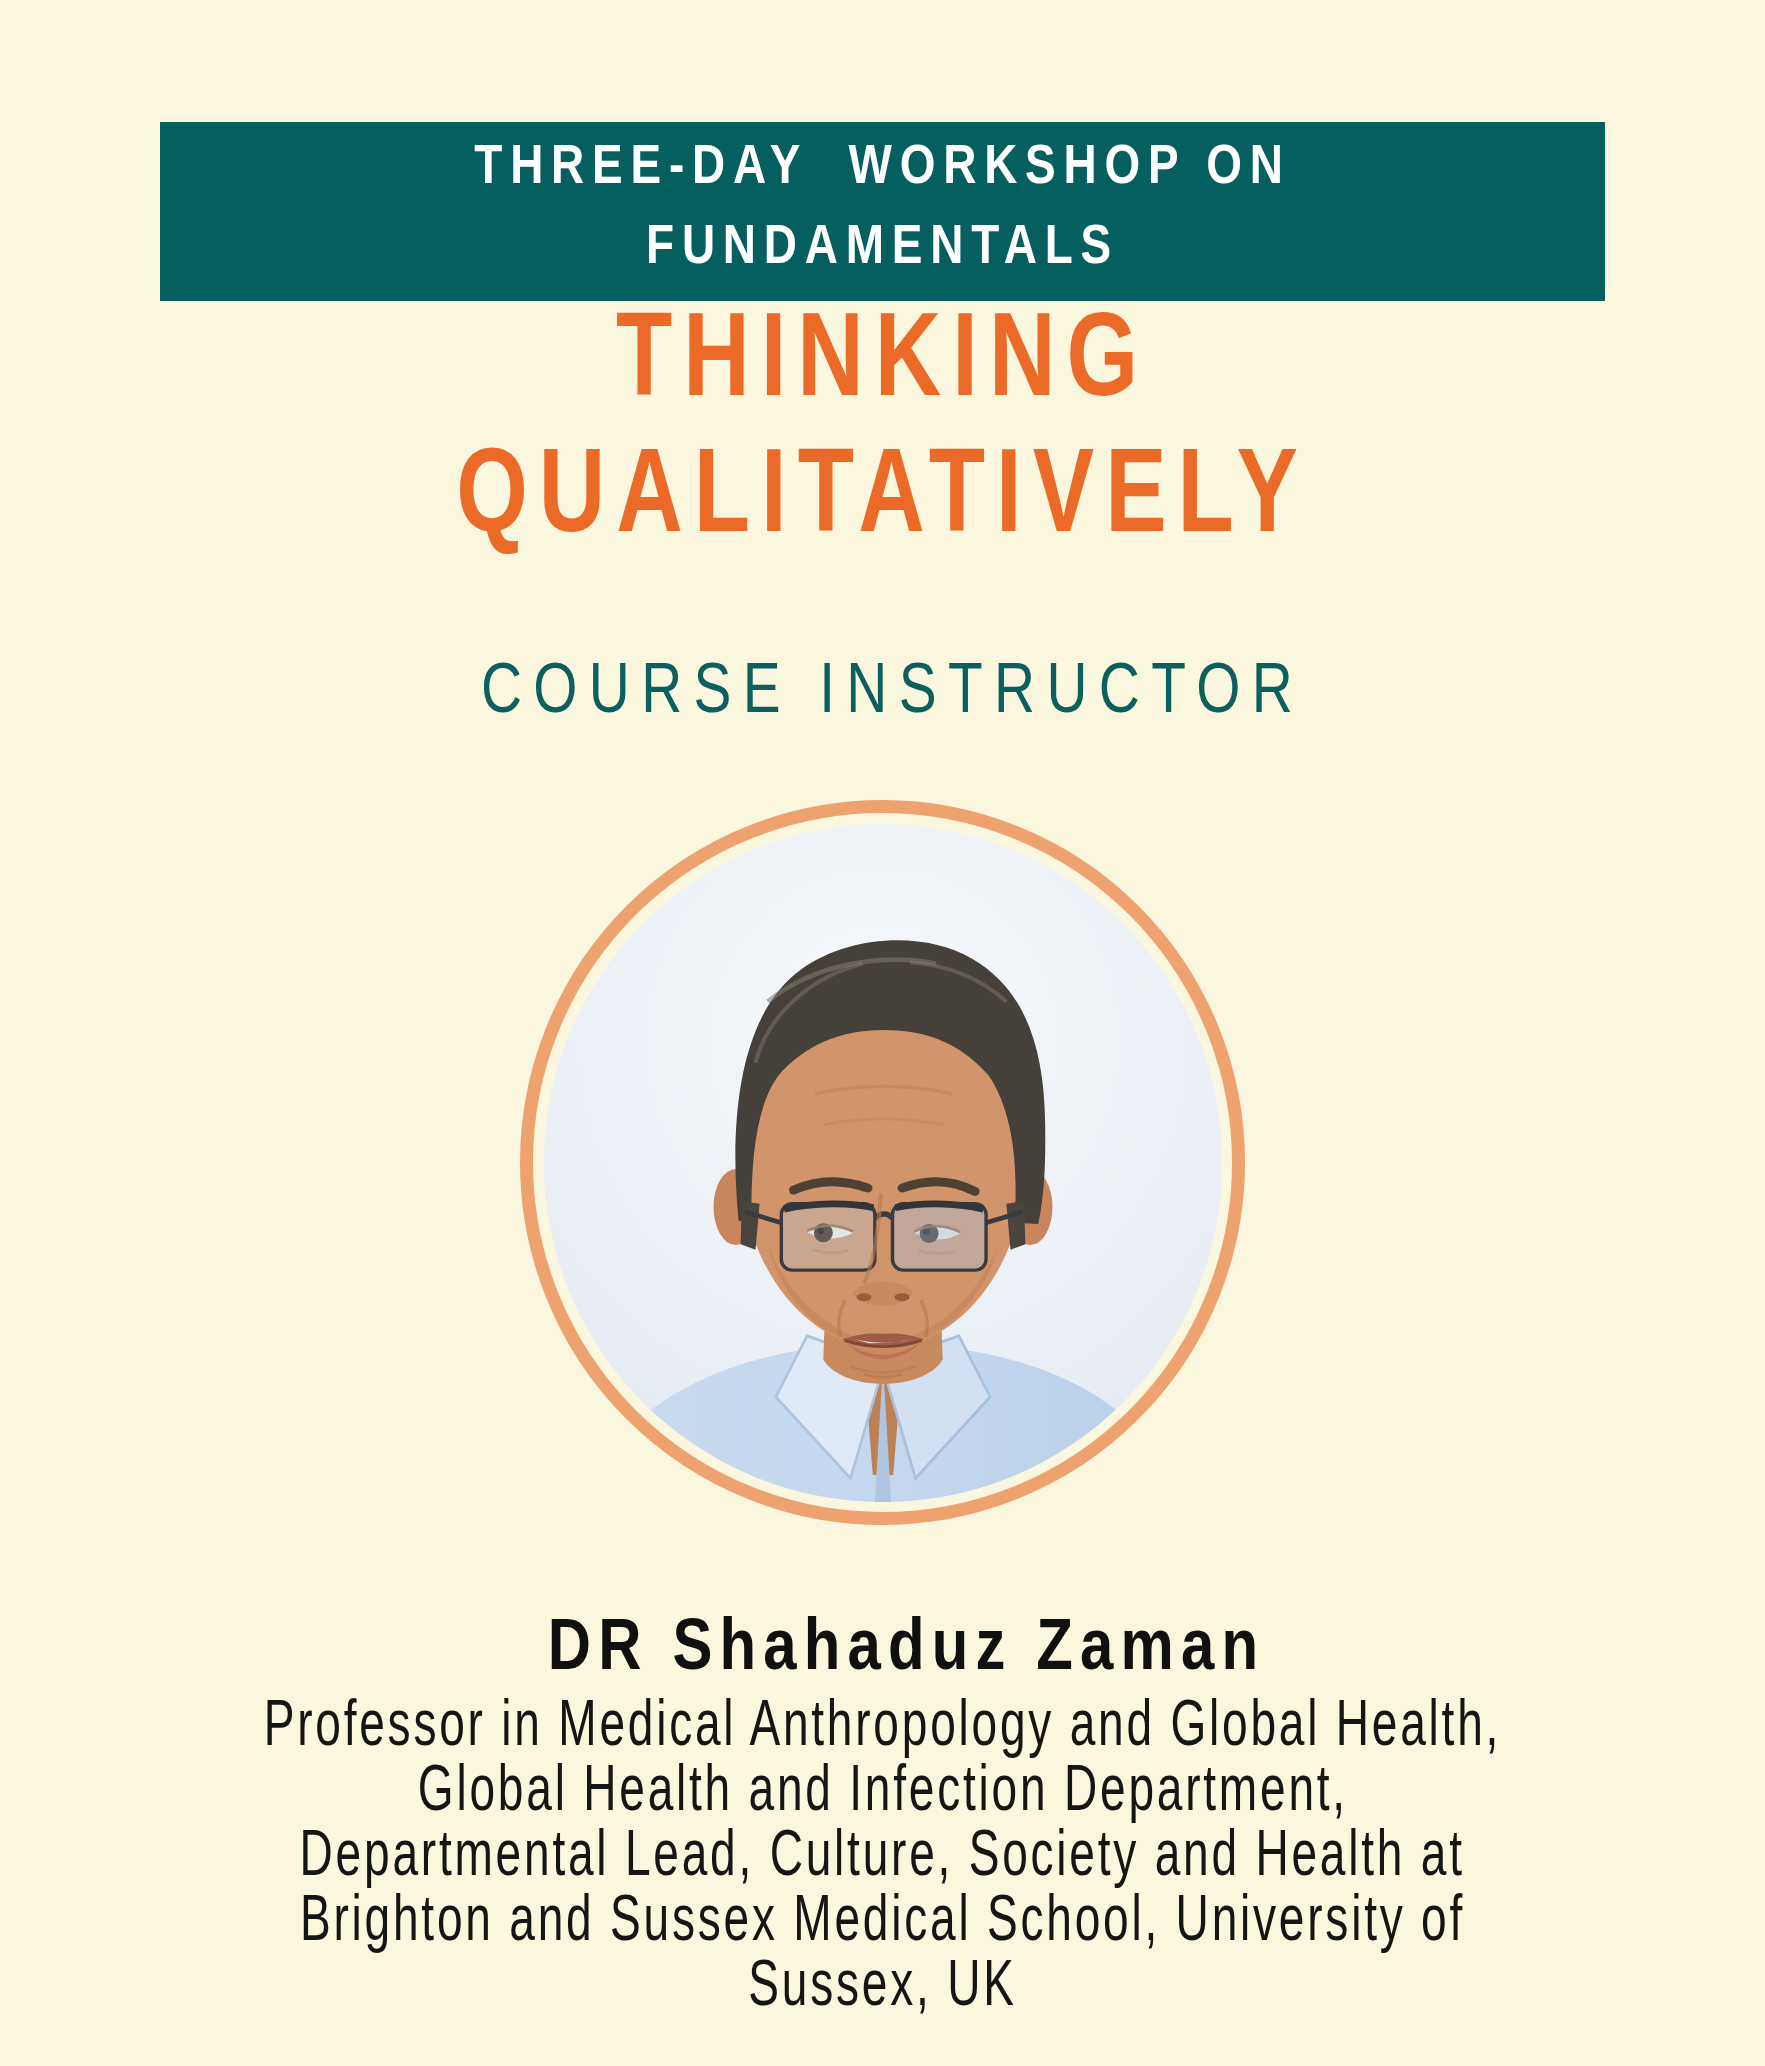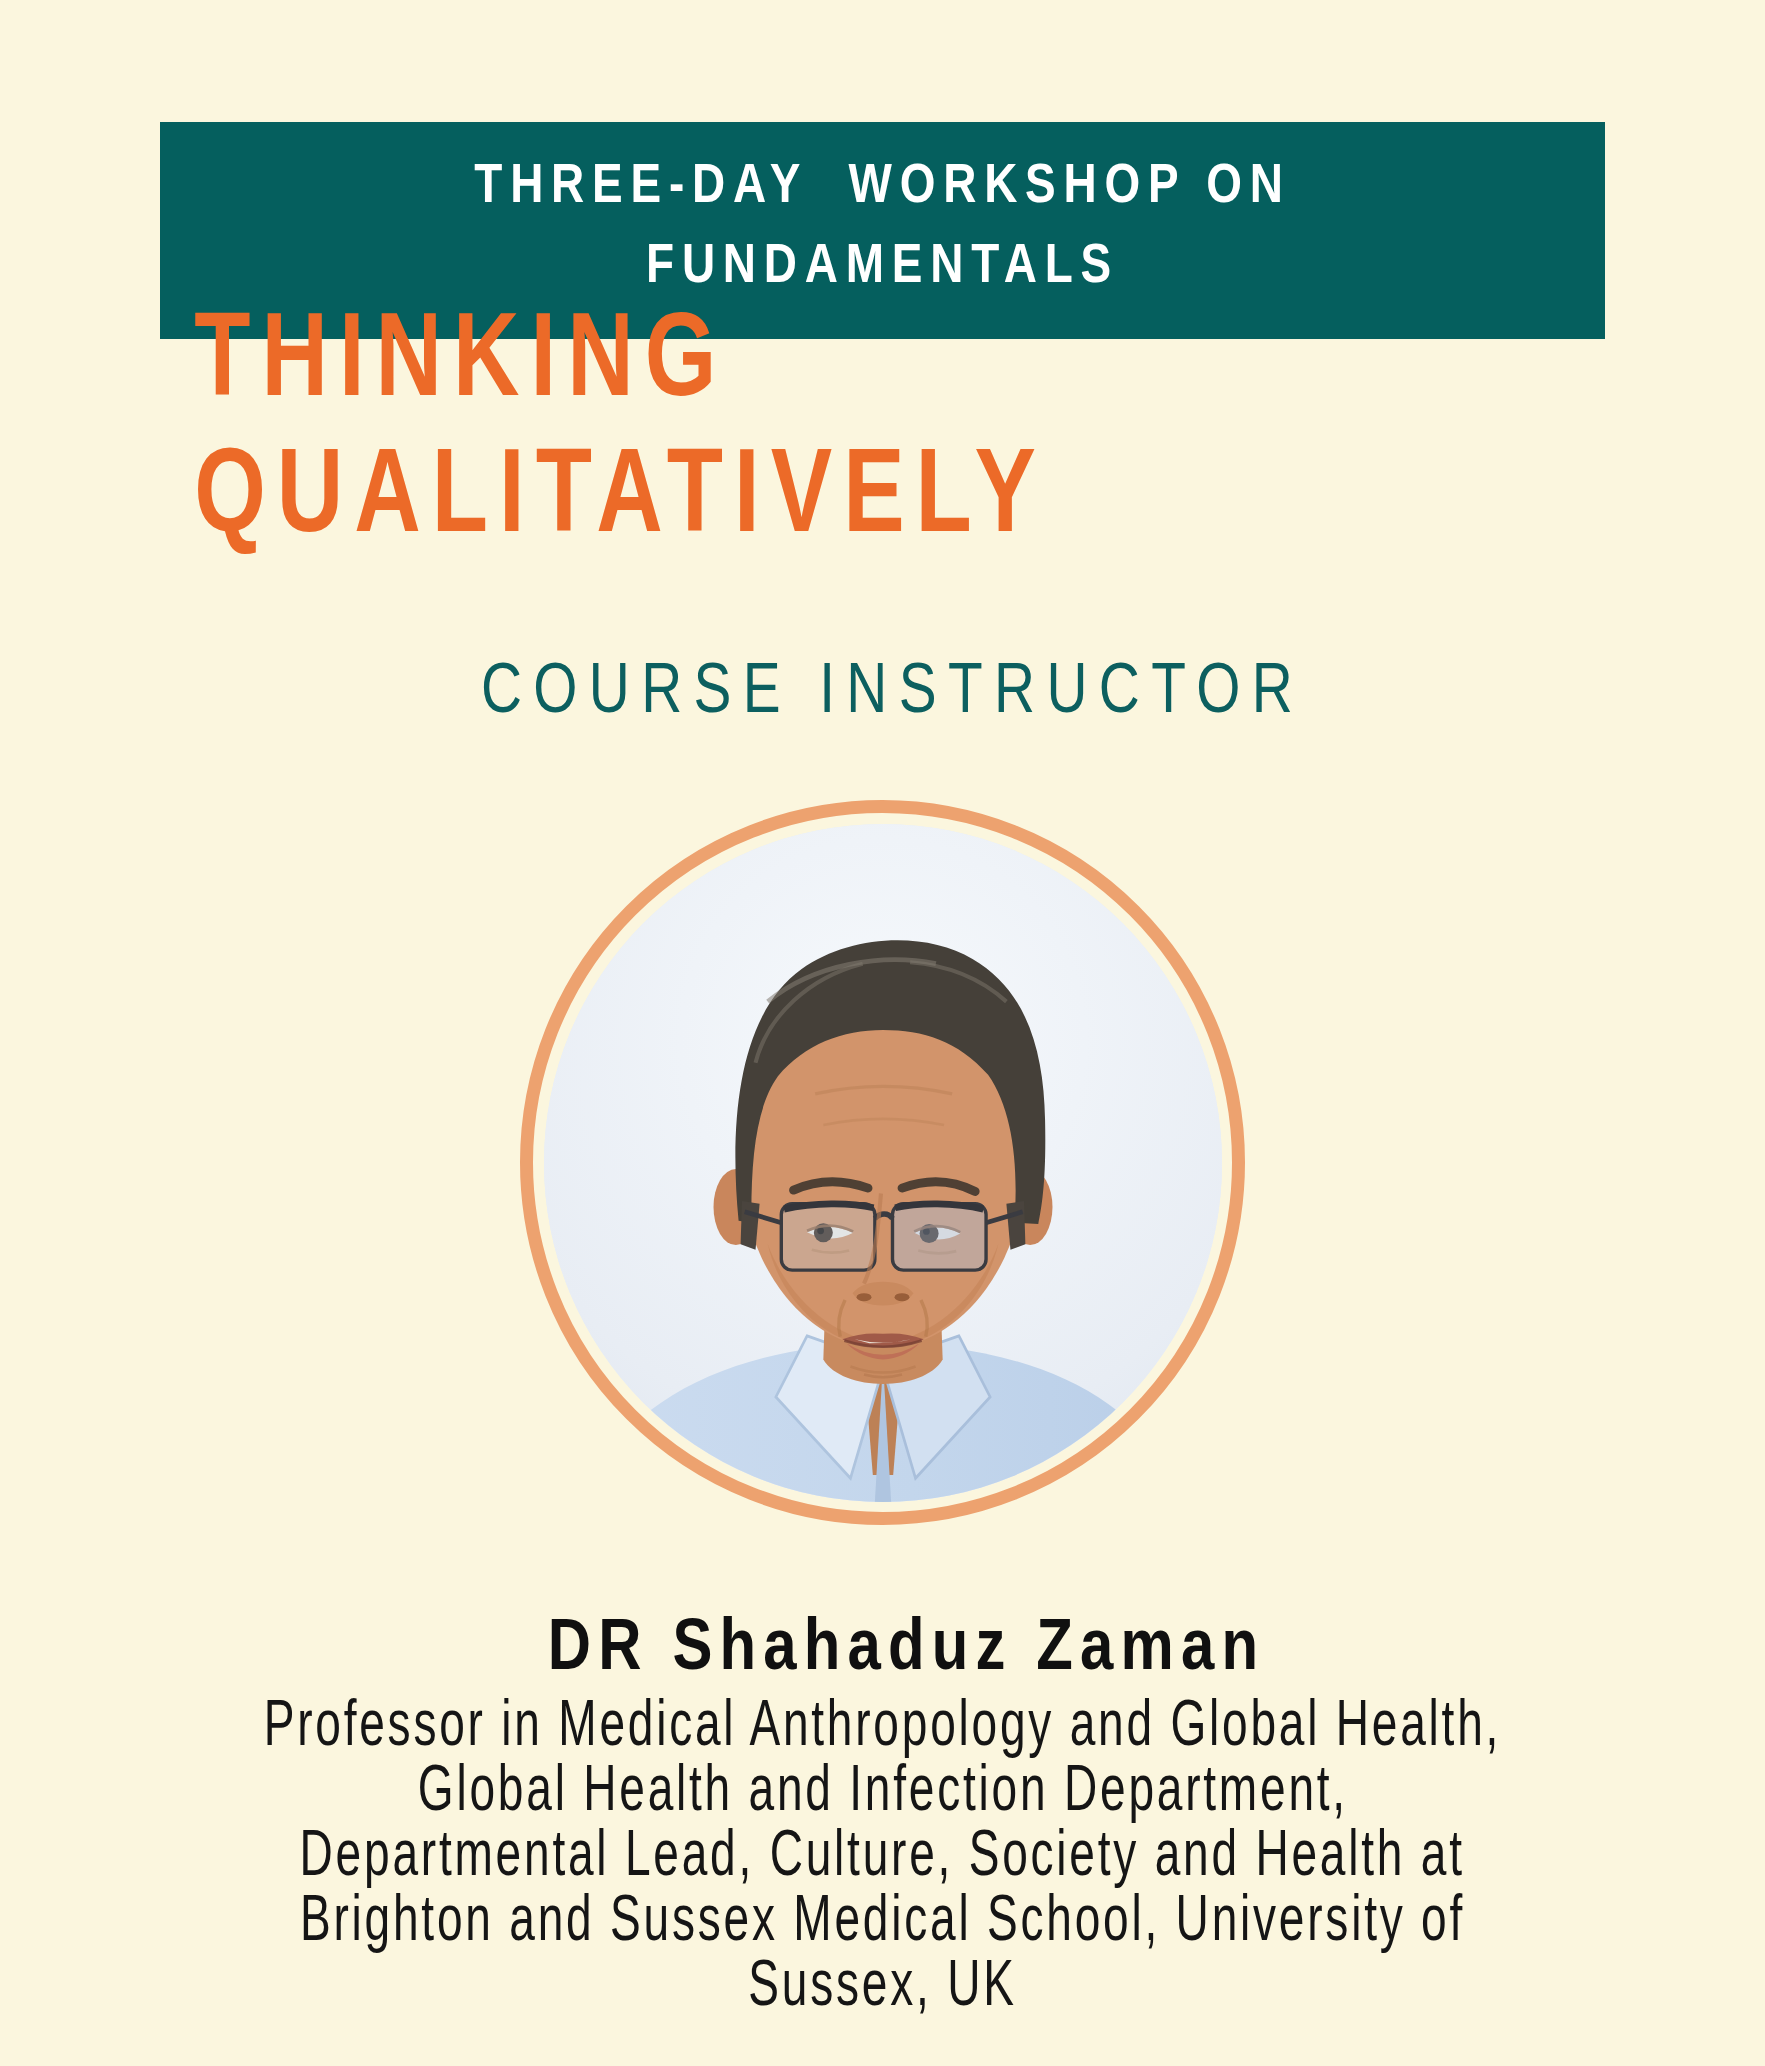--- a/index.html
+++ b/index.html
@@ -4,27 +4,27 @@
 <style>
   * { margin:0; padding:0; box-sizing:border-box; }
   html,body { background:#FBF6DE; }
   body {
     width:1765px; height:2066px;
     position:relative; overflow:hidden;
     font-family:"Liberation Sans", sans-serif;
   }
   .row {
     position:absolute; left:0; width:1765px;
-    display:flex; justify-content:center; align-items:center;
+    display:flex; justify-content:center; align-items:center;text-align:center;
   }
   .squeeze { display:inline-block; transform-origin:50% 50%; white-space:pre-wrap; }
 
   
   .banner {
-    position:absolute; left:160px; top:122px; width:1445px; height:217px;
+    position:absolute; left:160px; top:122px; width:1445px; height:179px;
     background:#055F5E;
     display:flex; flex-direction:column; justify-content:center; align-items:center;
   }
   .banner-line { line-height:80px; text-align:center; }
   .banner-line .squeeze {
     color:#FFFFFF; font-weight:bold; font-size:56px;
     letter-spacing:0.17em; transform:scaleX(0.82);
   }
 
   

